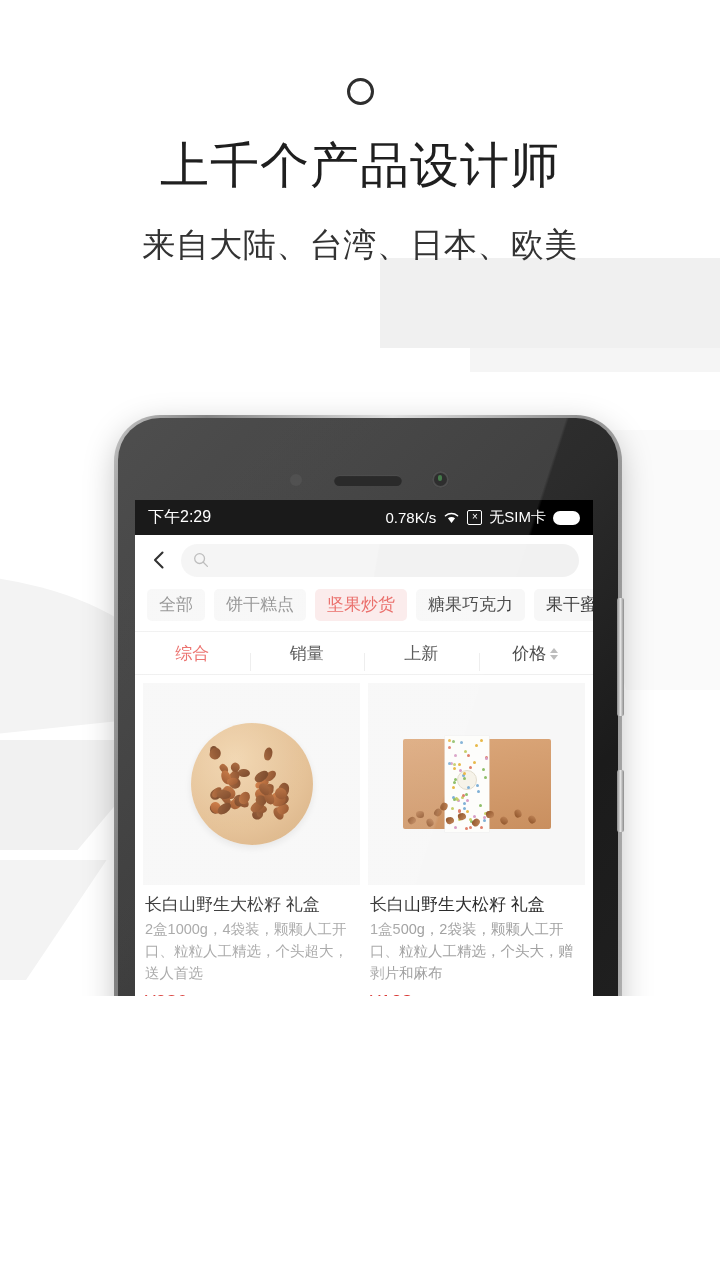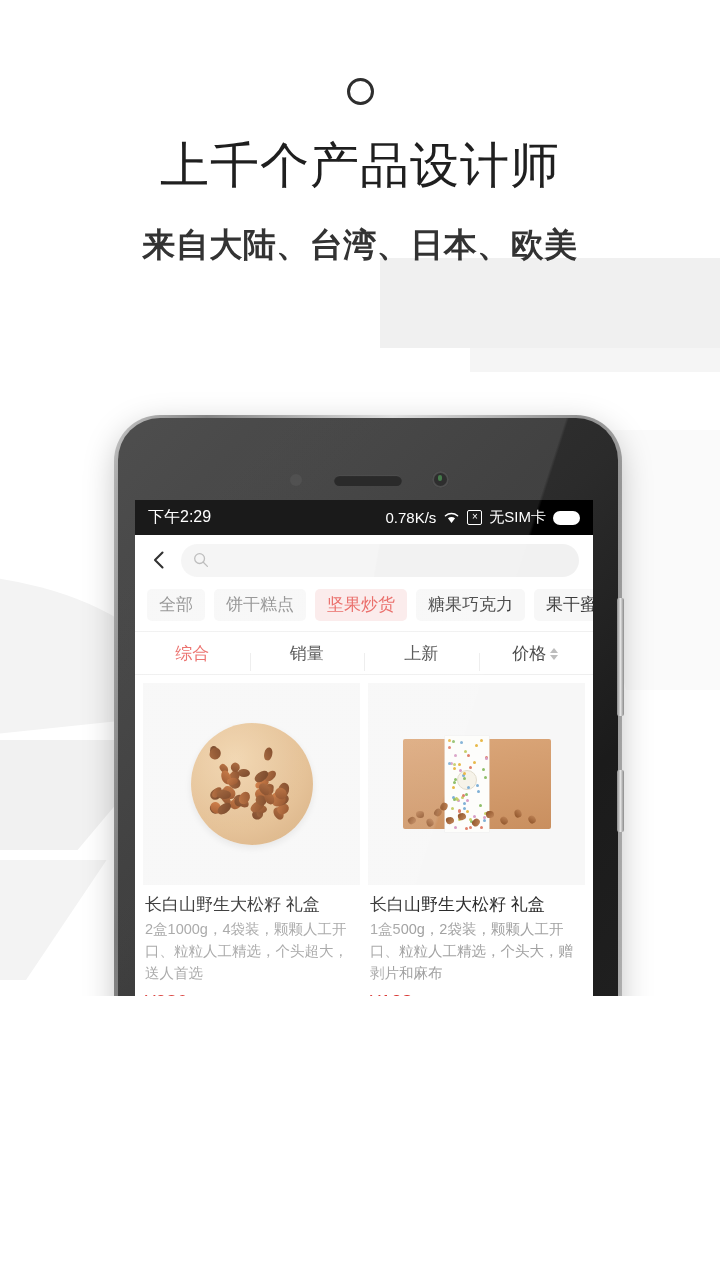--- a/index.html
+++ b/index.html
@@ -63,21 +63,21 @@
     width:27px; height:27px; border:3px solid #2e2e2e; border-radius:50%;
     margin:78px auto 0 auto;
   }
   .headline{
     margin-top:32px;
     font-size:49px; line-height:1.18; color:#1f1f1f; font-weight:400;
     letter-spacing:1px;
   }
   .sub{
     margin-top:26px;
-    font-size:33px; line-height:1.45; color:#333333; font-weight:700;
+    font-size:33px; line-height:1.45; color:#333333; font-weight:400;
     letter-spacing:0.5px;
   }
 
   
   .phone{
     position:absolute; left:118px; top:418px; width:500px; height:880px; z-index:4;
   }
   .phone-body{
     position:absolute; inset:0;
     background:linear-gradient(135deg,#3a3a3a 0%,#2b2b2b 38%,#1b1b1b 60%,#242424 100%);

